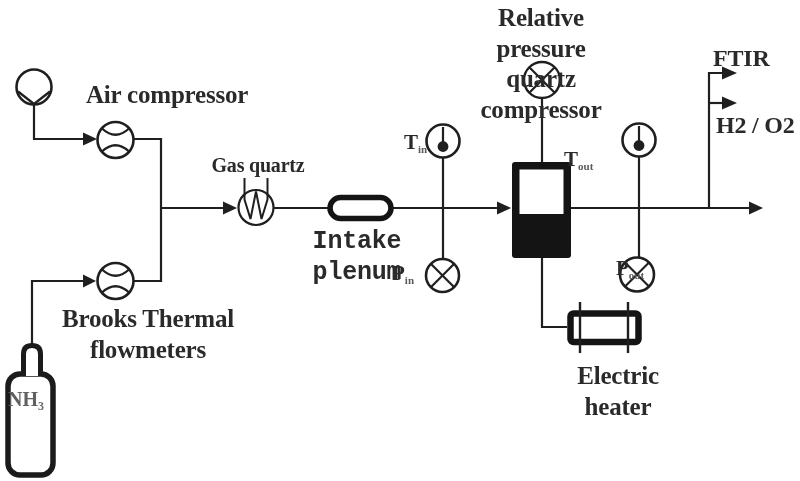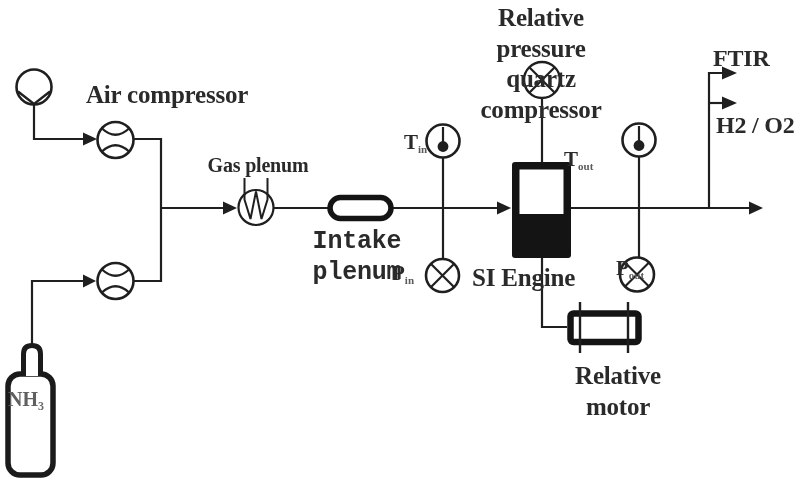--- a/index.html
+++ b/index.html
@@ -118,41 +118,44 @@
     </g>
 
     <g>
       <rect x="8" y="374" width="45" height="101" rx="12" fill="#ffffff" stroke="#1b1b1b" stroke-width="5.5"></rect>
       <path d="M23.5 376 V354 Q23.5 345.5 32 345.5 Q40.5 345.5 40.5 354 V376" fill="#ffffff" stroke="#1b1b1b" stroke-width="5"></path>
     </g>
   </svg>
 
   <div class="lbl" style="left:86px;top:80px;">Air compressor</div>
 
-  <div class="lbl center" style="left:202px;top:153px;width:112px;font-size:20px;">Gas plenum</div>
+  <div class="lbl center" style="left:202px;top:153px;width:112px;font-size:20px;">Gas quartz</div>
 
+  <div class="lbl center" style="left:58px;top:304px;width:180px;">
+    <div>Brooks Thermal</div>
+    <div>flowmeters</div>
+  </div>
 
   <div class="lbl center" style="left:282px;top:227px;width:150px;font-family:Liberation Mono, monospace;">Intake plenum</div>
 
   <div class="lbl center" style="left:451px;top:3px;width:180px;">
     <div>Relative pressure</div>
     <div>quartz compressor</div>
   </div>
 
   <div class="lbl small" style="left:713px;top:44px;">FTIR</div>
 
   <div class="lbl small" style="left:716px;top:111px;">H2 / O2</div>
 
   <div class="sensor-lbl" style="left:376px;top:130px;margin-left:28px;"><span>T</span><span class="ss">in</span></div>
 
   <div class="sensor-lbl" style="left:392px;top:261px;"><span>P</span><span class="ss">in</span></div>
 
-  <div class="lbl" style="left:472px;top:263px;">SI Engine</div>
 
   <div class="sensor-lbl" style="left:564px;top:147px;"><span>T</span><span class="ss">out</span></div>
 
   <div class="sensor-lbl" style="left:616px;top:256px;"><span>P</span><span class="ss">out</span></div>
 
-  <div class="lbl center" style="left:542px;top:361px;width:152px;">Relative motor</div>
+  <div class="lbl center" style="left:542px;top:361px;width:152px;">Electric heater</div>
 
   <div class="nh3-lbl" style="left:8px;top:388px;"><span>NH</span><span class="ss">3</span></div>
 
 </div>
 
 </body></html>

